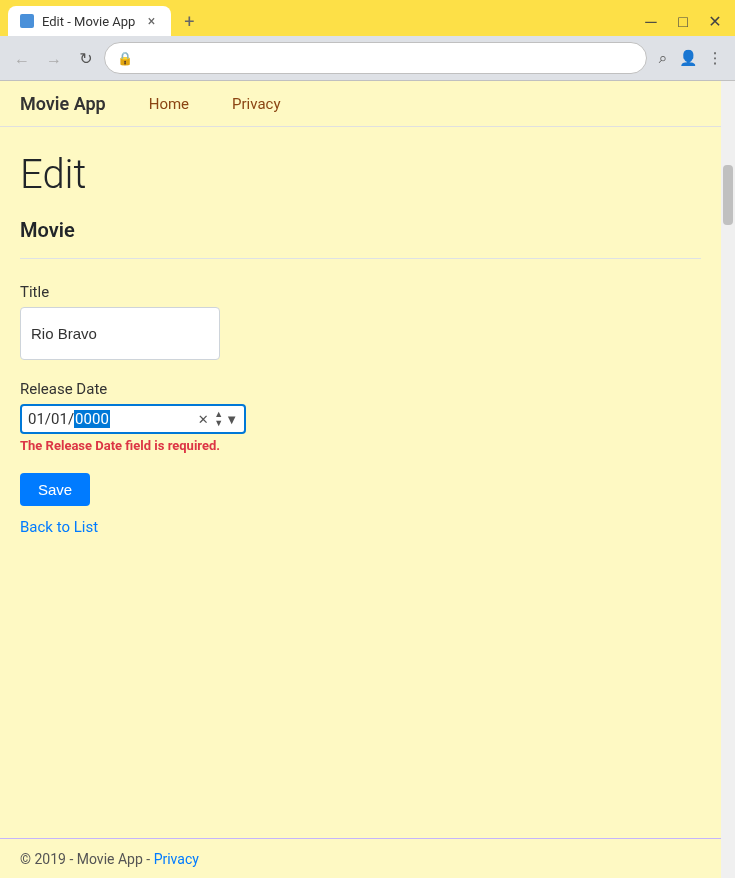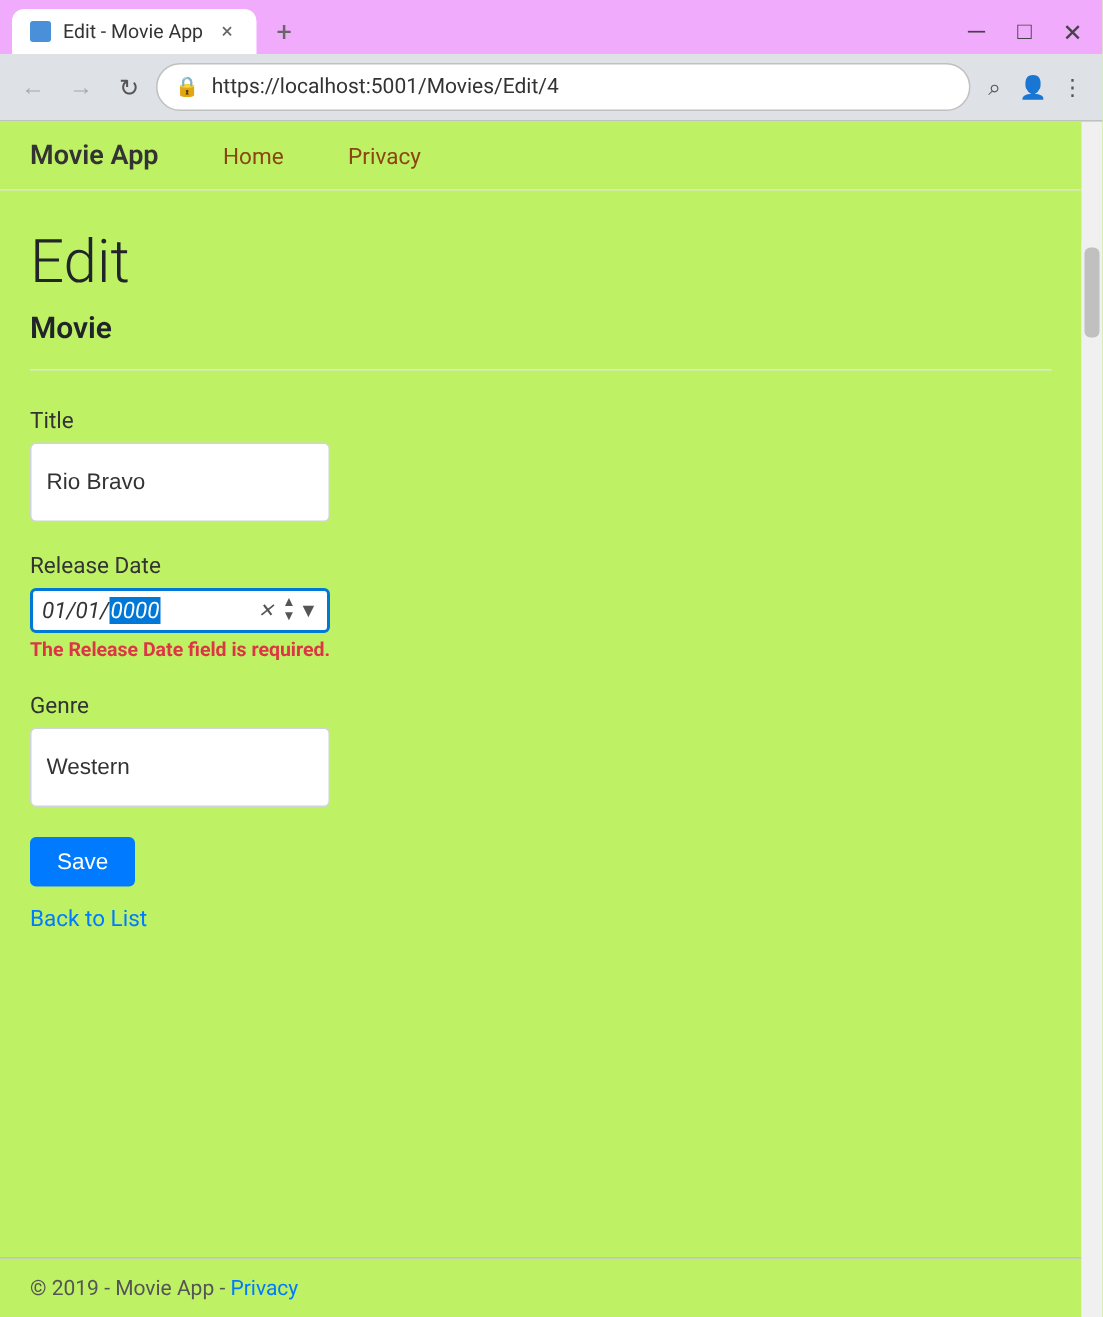--- a/index.html
+++ b/index.html
@@ -7,21 +7,21 @@
 
     
     .browser-chrome {
       background: #dee1e6;
       border-bottom: 1px solid #c0c0c0;
     }
     .title-bar {
       display: flex;
       align-items: center;
       padding: 6px 8px 0 8px;
-      background: #f0abfc;
+      background: #fde047;
       height: 36px;
     }
     .tab {
       display: flex;
       align-items: center;
       background: white;
       border-radius: 8px 8px 0 0;
       padding: 6px 12px;
       font-size: 13px;
       color: #333;
@@ -137,21 +137,21 @@
       border-radius: 50%;
     }
     .browser-right-icons {
       display: flex;
       align-items: center;
       gap: 2px;
     }
 
     
     .page-wrapper {
-      background: #bef264;
+      background: #fef9c3;
       height: calc(878px - 80px);
       overflow-y: scroll;
       display: flex;
       flex-direction: column;
     }
     .scrollbar-track {
       position: absolute;
       right: 0;
       top: 80px;
       width: 14px;
@@ -188,21 +188,21 @@
     }
 
     .main-content {
       padding: 24px 20px;
       flex: 1;
     }
     .page-heading {
       font-size: 40px;
       font-weight: 300;
       color: #212529;
-      margin-bottom: 8px;
+      margin-bottom: 20px;
     }
     .page-subheading {
       font-size: 20px;
       font-weight: 600;
       color: #212529;
       margin-bottom: 16px;
     }
     .divider {
       border: none;
       border-top: 1px solid #dee2e6;
@@ -225,27 +225,26 @@
       font-size: 15px;
       border: 1px solid #ced4da;
       border-radius: 4px;
       color: #333;
       background: white;
     }
 
     .date-input-wrapper {
       display: flex;
       align-items: center;
-      width: 200px;
+      width: 226px;
       border: 2px solid #0078d7;
       border-radius: 4px;
       background: white;
       padding: 4px 6px;
       gap: 4px;
-      font-style: italic;
     }
     .date-value {
       font-size: 15px;
       color: #333;
       flex: 1;
     }
     .date-value span.selected {
       background: #0078d7;
       color: white;
       padding: 0 1px;
@@ -340,21 +339,20 @@
       <div class="win-btn">✕</div>
     </div>
   </div>
 
   <div class="address-bar-row">
     <div class="nav-btn disabled">←</div>
     <div class="nav-btn disabled">→</div>
     <div class="nav-btn">↻</div>
     <div class="address-bar">
       <span class="lock-icon">🔒</span>
-      <span class="address-text">https://localhost:5001/Movies/Edit/4</span>
     </div>
     <div class="browser-right-icons">
       <div class="addr-icon">⌕</div>
       <div class="addr-icon">👤</div>
       <div class="addr-icon">⋮</div>
     </div>
   </div>
 </div>
 
 <div style="position:relative; width: 735px; height: calc(878px - 80px); overflow: hidden;">
@@ -390,24 +388,20 @@
               <span class="date-spin-btn">▲</span>
               <span class="date-spin-btn">▼</span>
             </div>
             <span class="date-dropdown-btn">▼</span>
           </div>
         </div>
         <div class="validation-error">The Release Date field is required.</div>
       </div>
 
       
-      <div class="form-group">
-        <label class="form-label">Genre</label>
-        <input type="text" class="form-input" value="Western" style="">
-      </div>
 
       
 
       
       <button class="btn-save">Save</button>
       <br>
 
       
       <a class="back-link">Back to List</a>
     </div>

